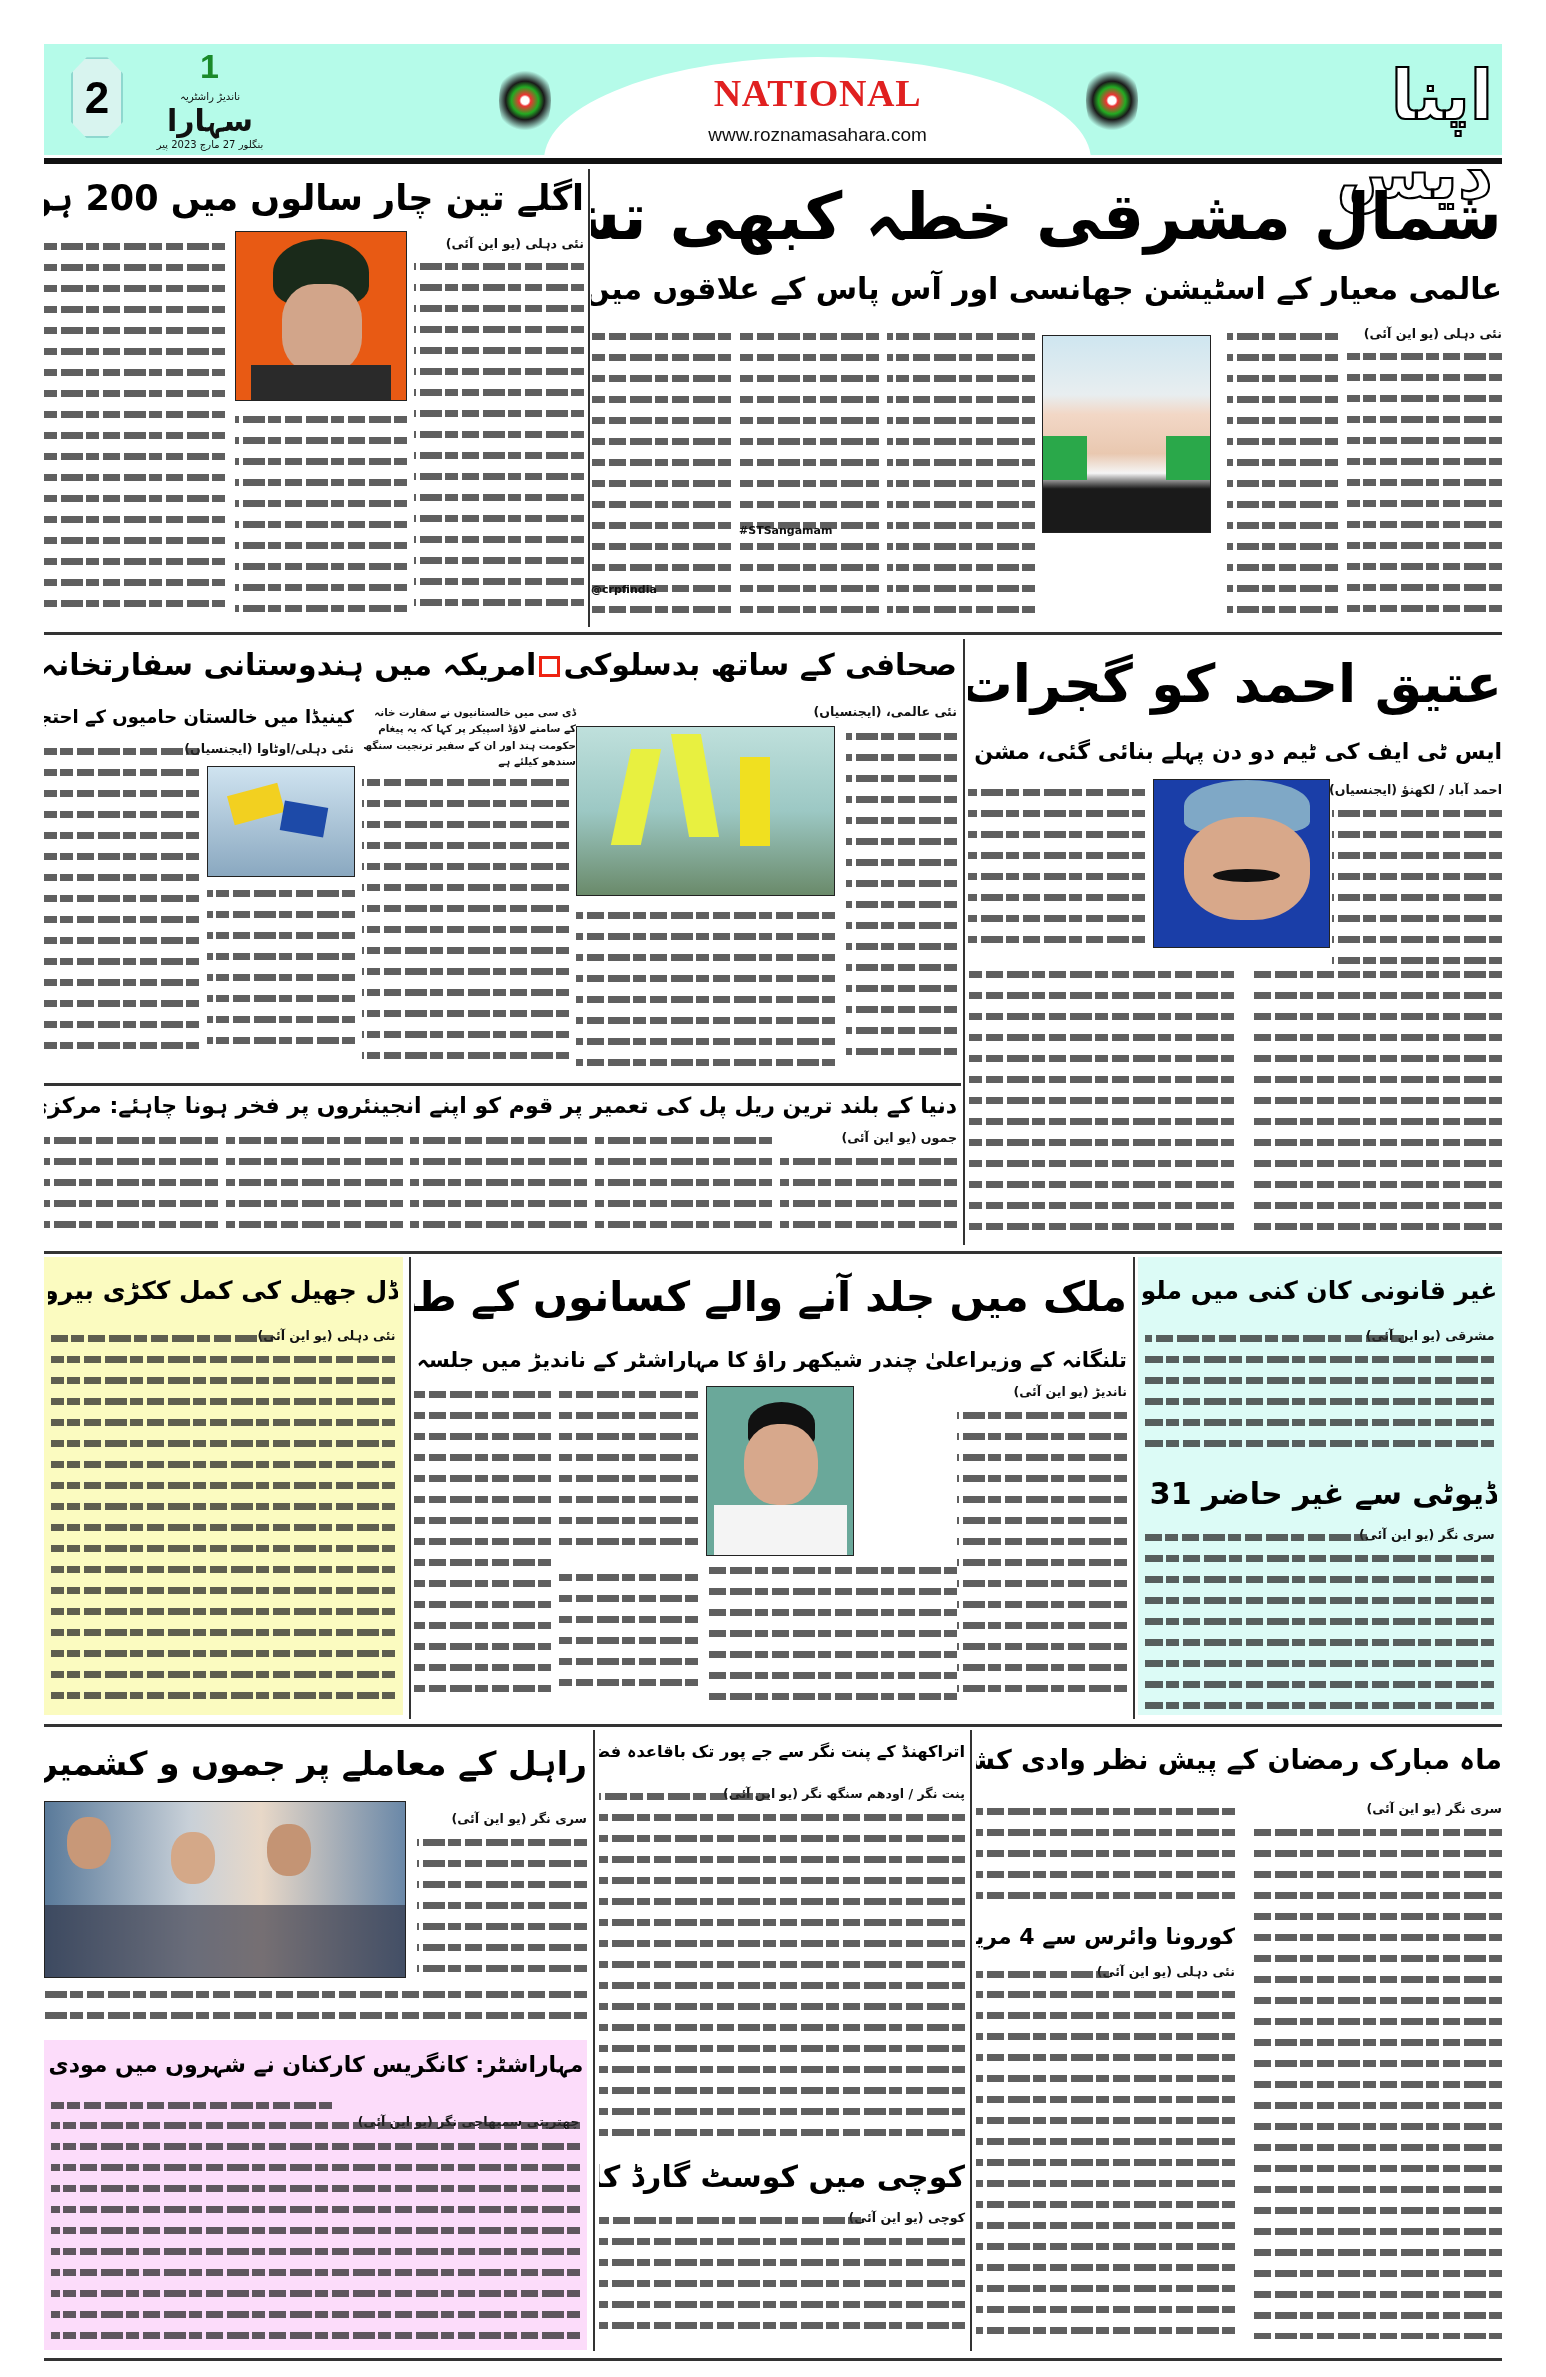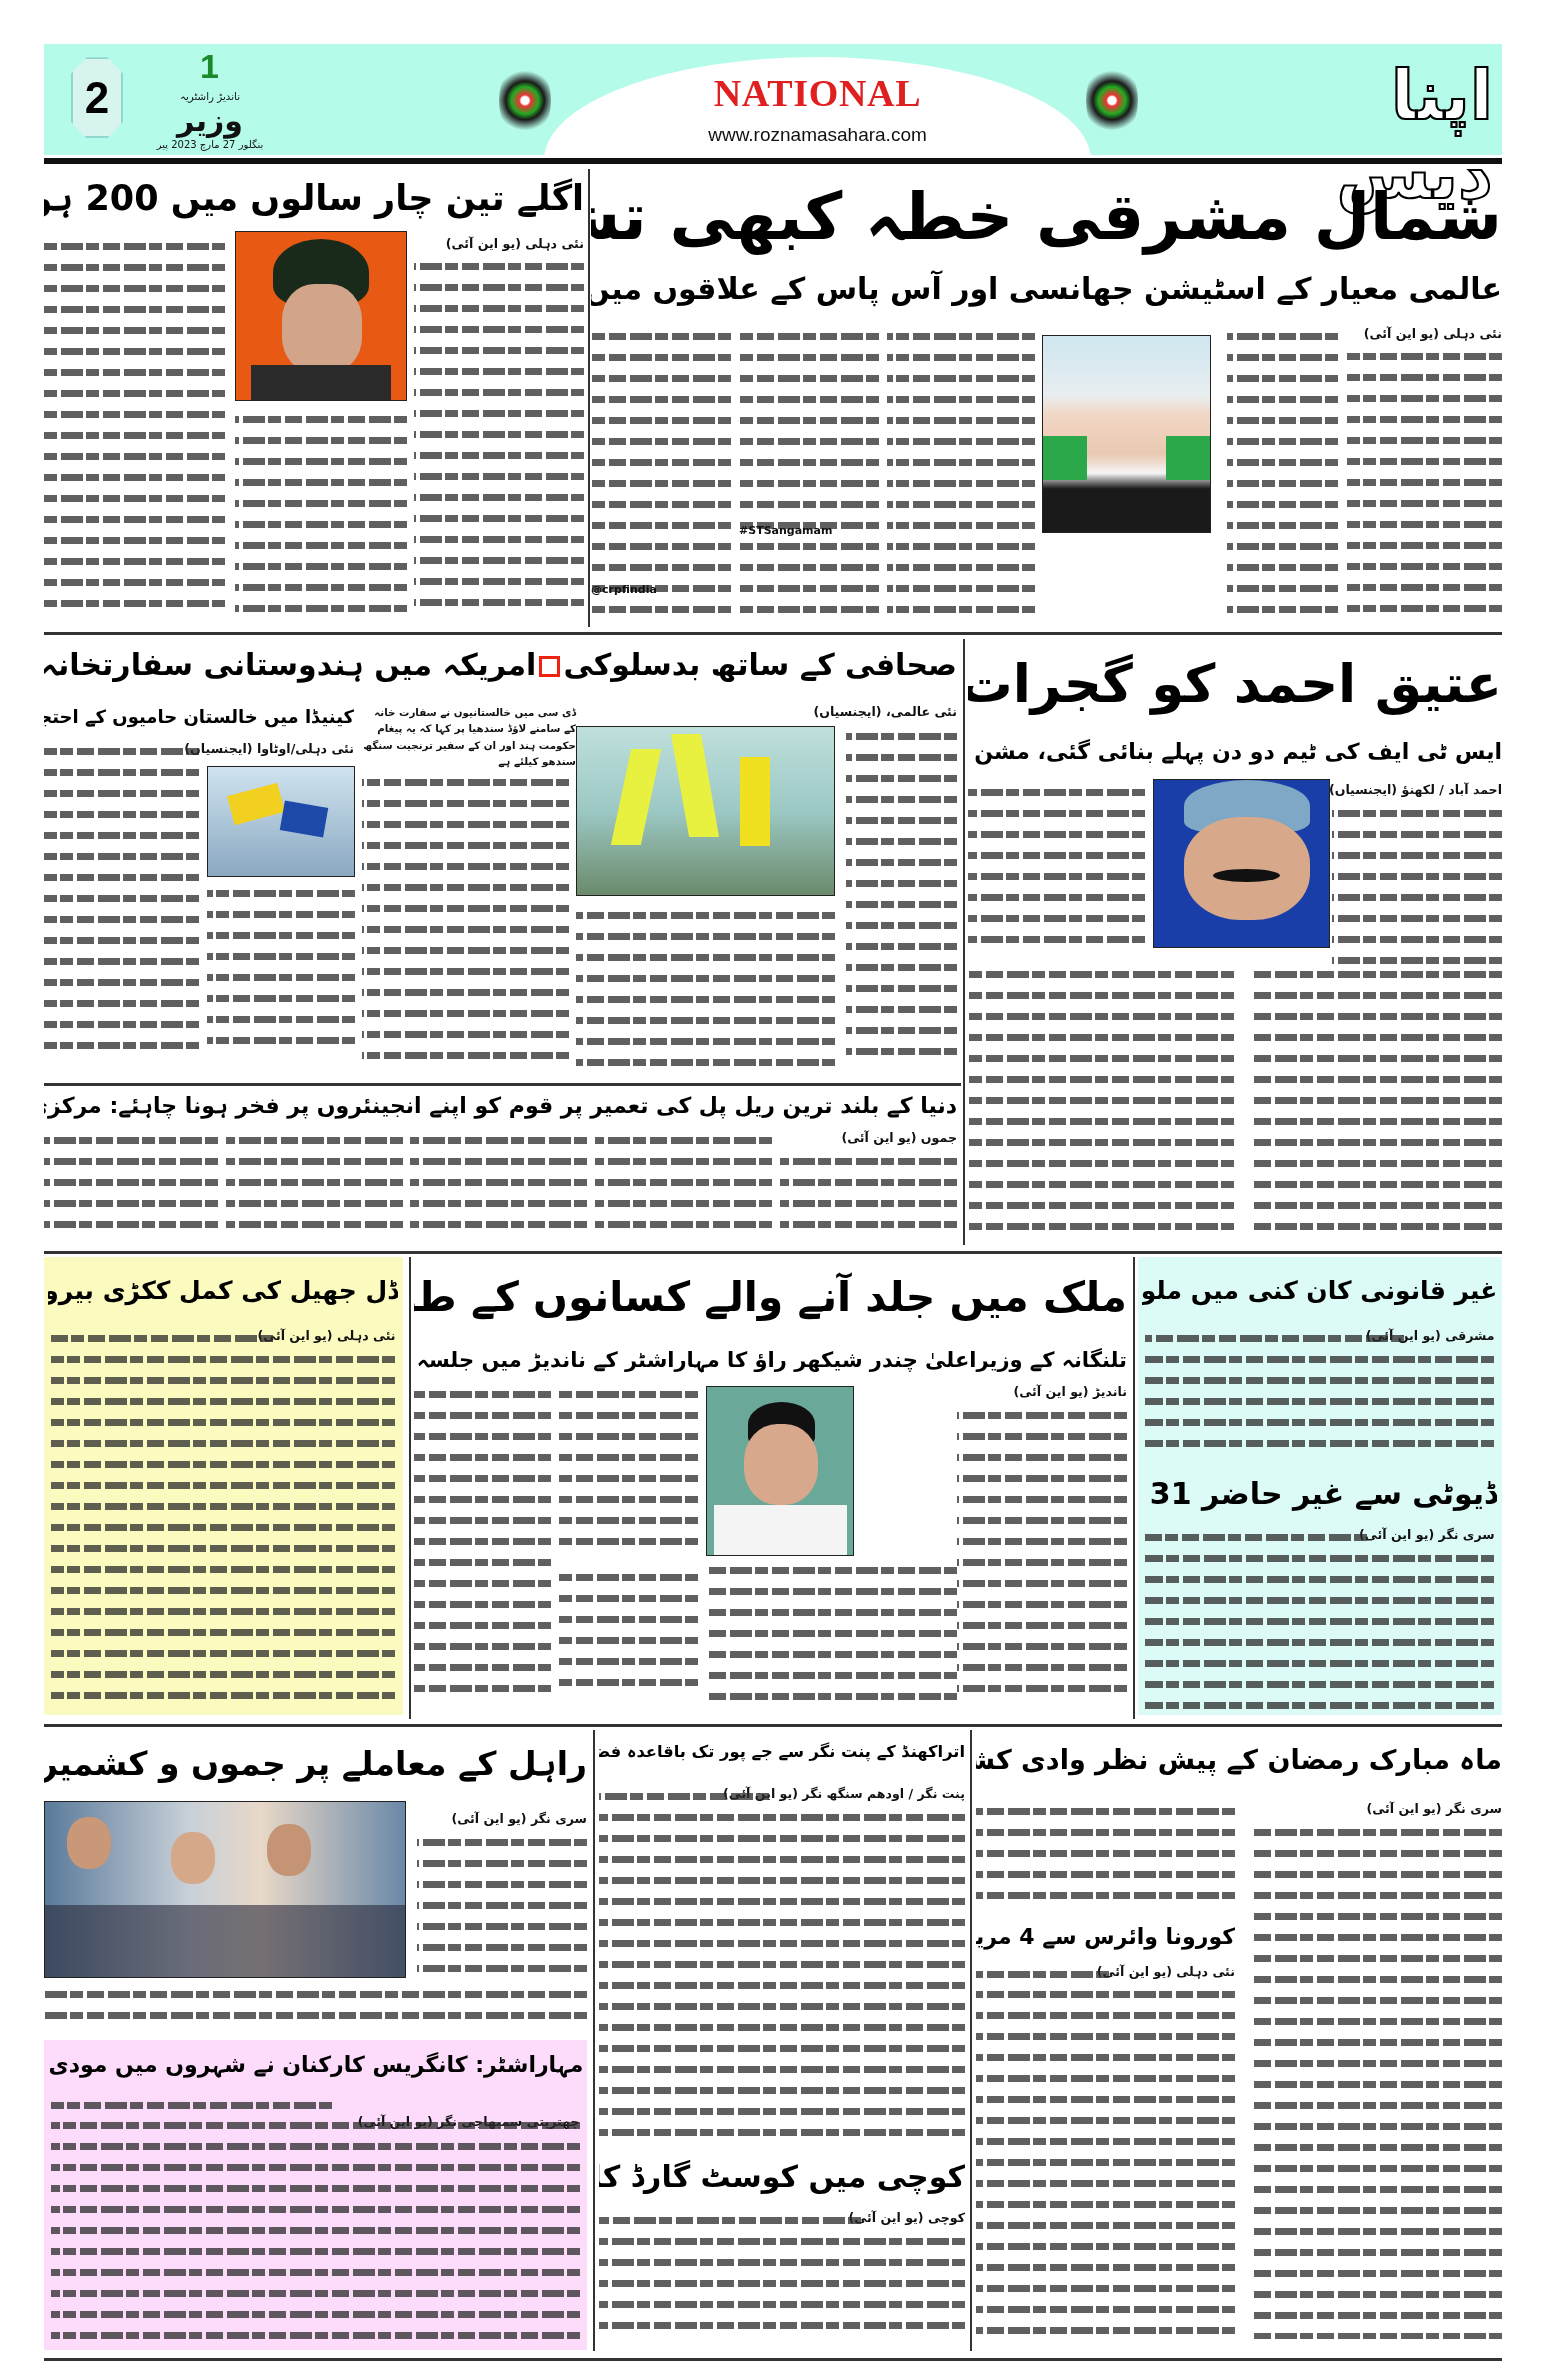--- a/index.html
+++ b/index.html
@@ -48,21 +48,21 @@
   .redsq { display: inline-block; width: 21px; height: 21px; border: 3.7px solid #e21; background: #fff; vertical-align: middle; margin: 0 3px; }
 </style>
 </head>
 <body>
 
 <div id="masthead" class="abs">
   <div class="abs page-num-badge">2</div>
   <div class="abs logo-block">
     <div class="abs logo-one">1</div>
     <div class="abs logo-tagline urdu">ناندیڑ راشٹریہ</div>
-    <div class="abs logo-name urdu">وزیر</div>
+    <div class="abs logo-name urdu">سہارا</div>
     <div class="abs logo-date urdu">بنگلور 27 مارچ 2023 پیر</div>
   </div>
   <div class="abs burst" style="left:455px;top:16.3px;"></div>
   <div class="abs dome"></div>
   <div class="abs national">NATIONAL</div>
   <div class="abs website">www.roznamasahara.com</div>
   <div class="abs burst" style="left:1042px;top:16.3px;"></div>
   <div class="abs section-title">اپنا دیس</div>
 </div>
 <div id="masthead-rule" class="abs"></div>
@@ -305,21 +305,21 @@
       <div class="line"></div>
       <div class="line"></div>
       <div class="line"></div>
       <div class="line"></div>
   </div>
   <div class="abs photo" style="left:532px;top:87px;width:259px;height:170px;background:linear-gradient(180deg,#bfe0dc 0%,#9cc8c4 50%,#6a8a6a 100%);">
     <div class="abs" style="left:44px;top:22px;width:30px;height:96px;background:#e8f040;transform:skewX(-12deg);"></div>
     <div class="abs" style="left:103px;top:7.4px;width:30px;height:103px;background:#e8f040;transform:skewX(10deg);"></div>
     <div class="abs" style="left:163px;top:30px;width:30px;height:89px;background:#f0e020;"></div>
   </div>
-  <div class="abs rtl" style="left:318px;top:65px;width:214px;font-size:10.3px;font-weight:bold;line-height:16.3px;">ڈی سی میں خالستانیوں نے سفارت خانہ کے سامنے لاؤڈ سندھیا پر کہا کہ یہ پیغام حکومت ہند اور ان کے سفیر ترنجیت سنگھ سندھو کیلئے ہے</div>
+  <div class="abs rtl" style="left:318px;top:65px;width:214px;font-size:10.3px;font-weight:bold;line-height:16.3px;">ڈی سی میں خالستانیوں نے سفارت خانہ کے سامنے لاؤڈ اسپیکر پر کہا کہ یہ پیغام حکومت ہند اور ان کے سفیر ترنجیت سنگھ سندھو کیلئے ہے</div>
   <div class="abs textblock" style="left:318px;top:133px;width:207px;height:302px;">
     <div class="line"></div>
       <div class="line"></div>
       <div class="line"></div>
       <div class="line"></div>
       <div class="line"></div>
       <div class="line"></div>
       <div class="line"></div>
       <div class="line"></div>
       <div class="line"></div>

